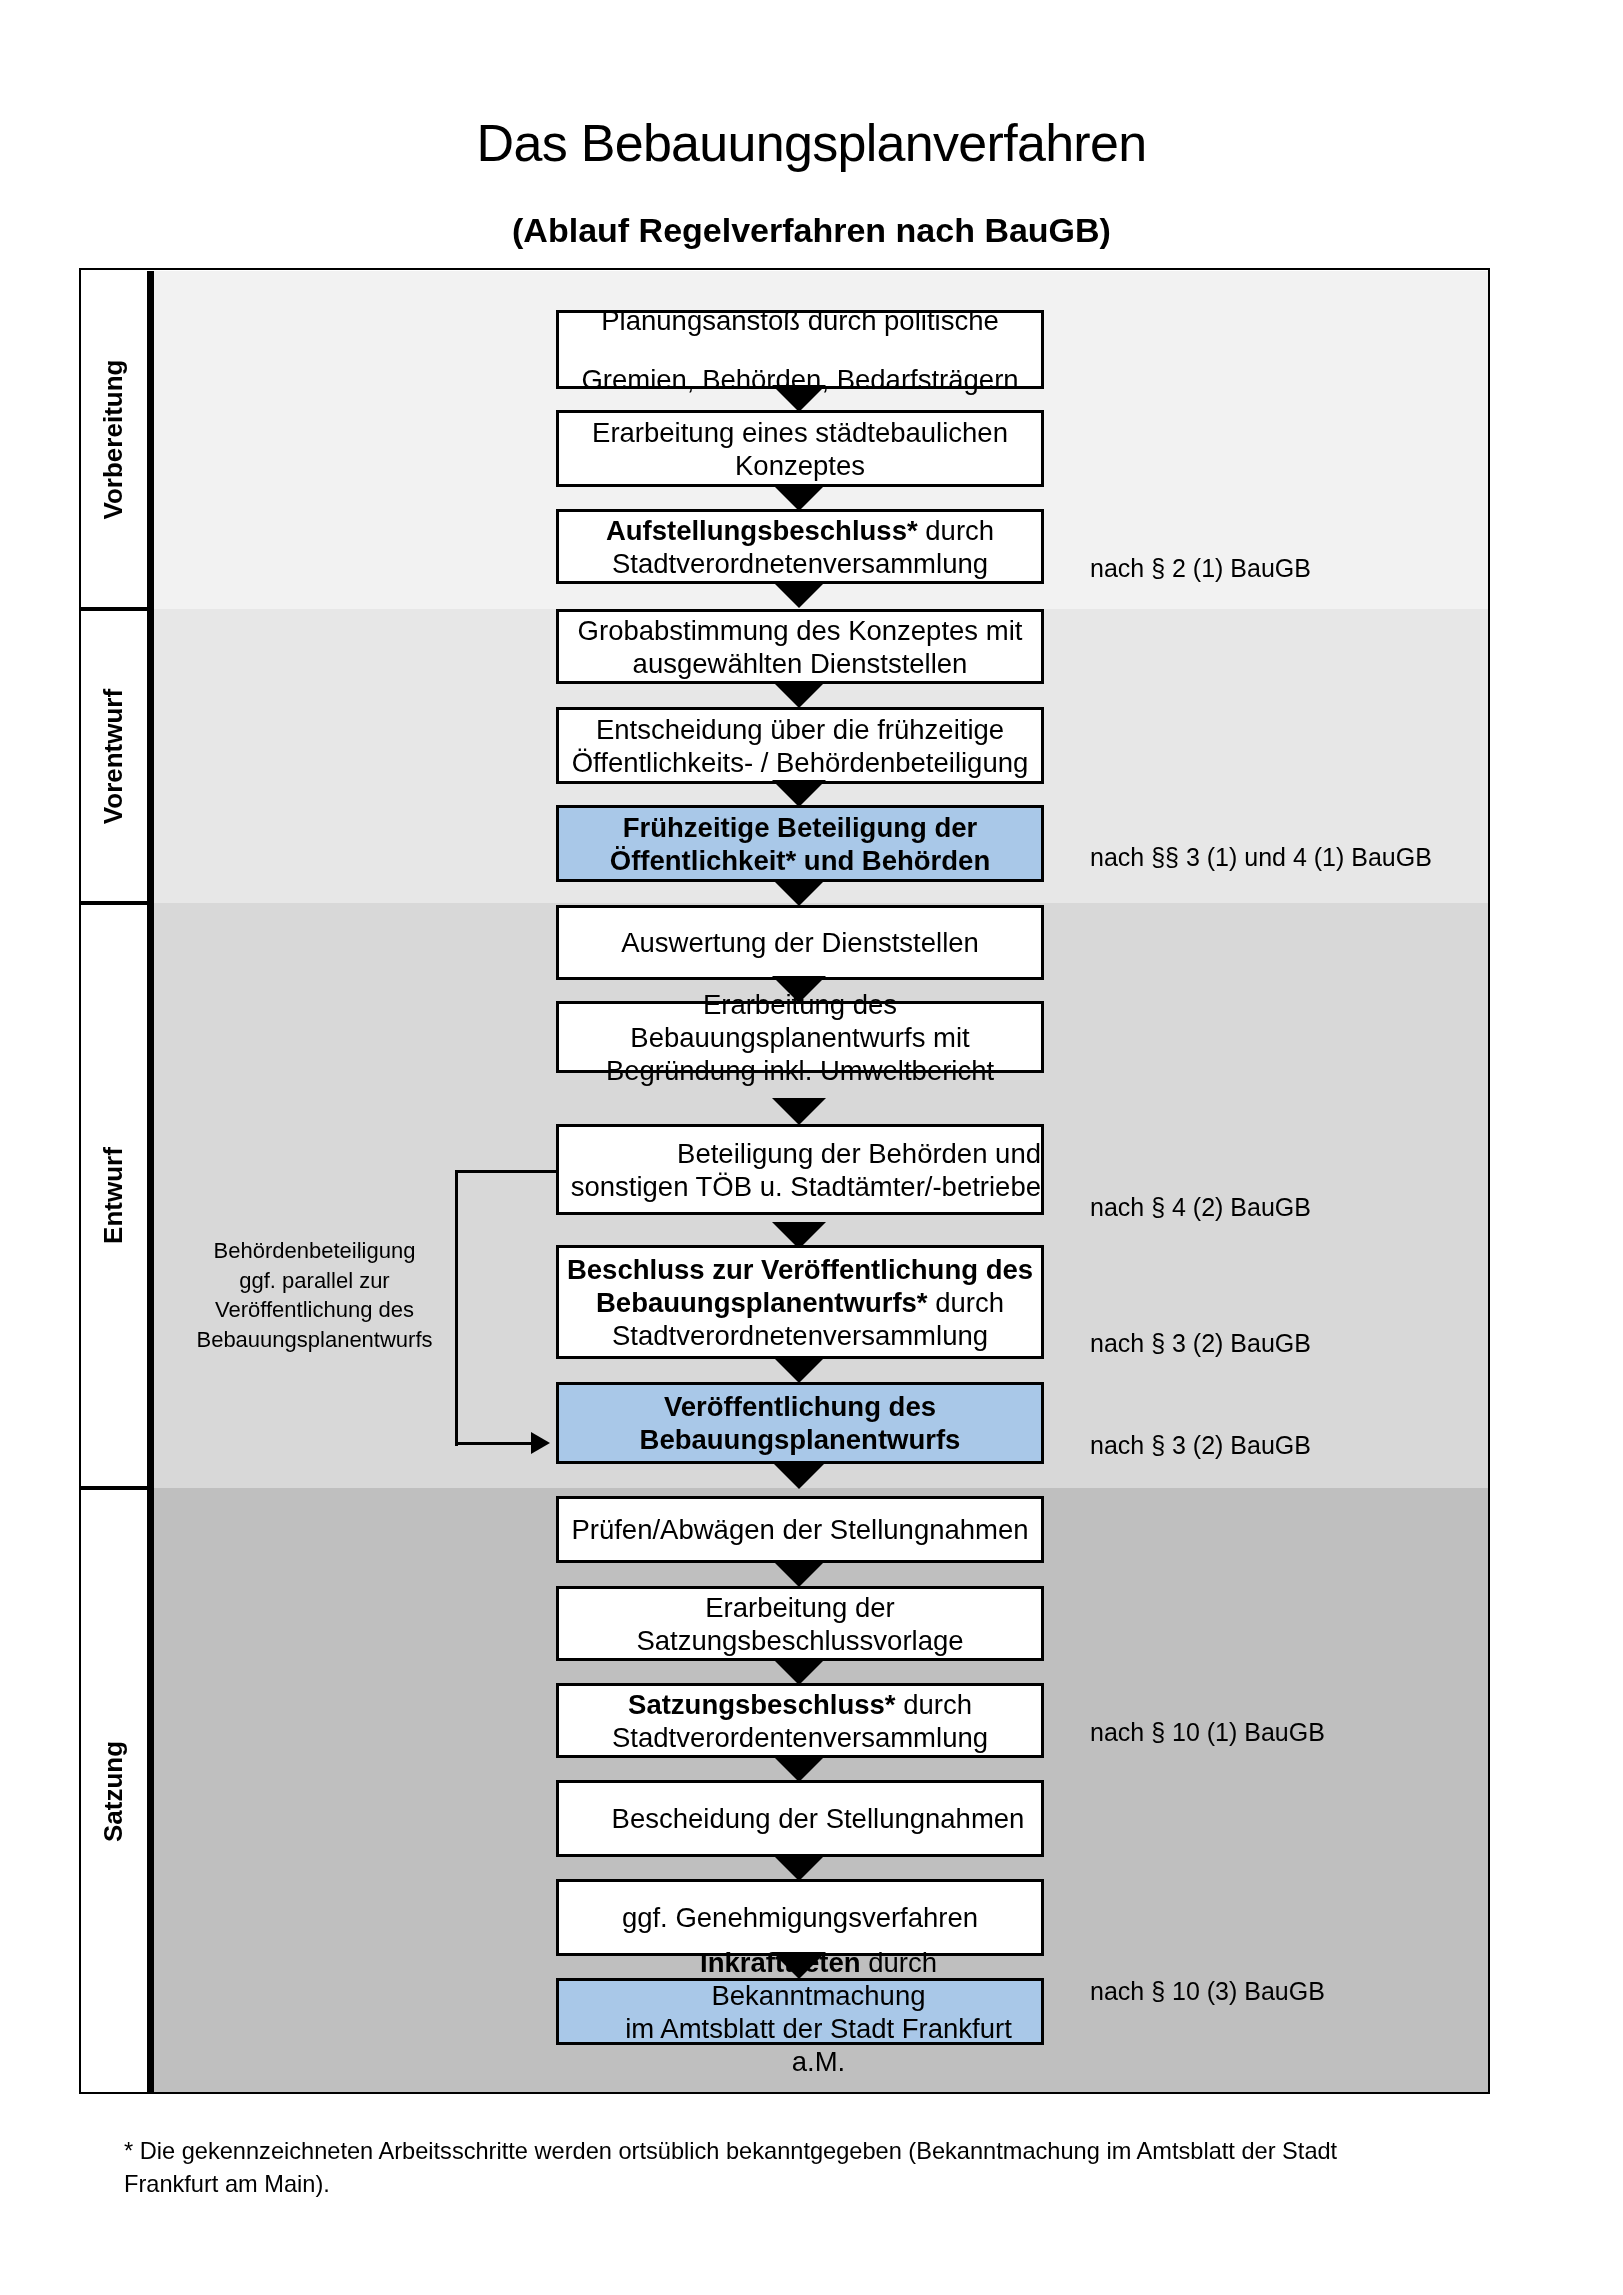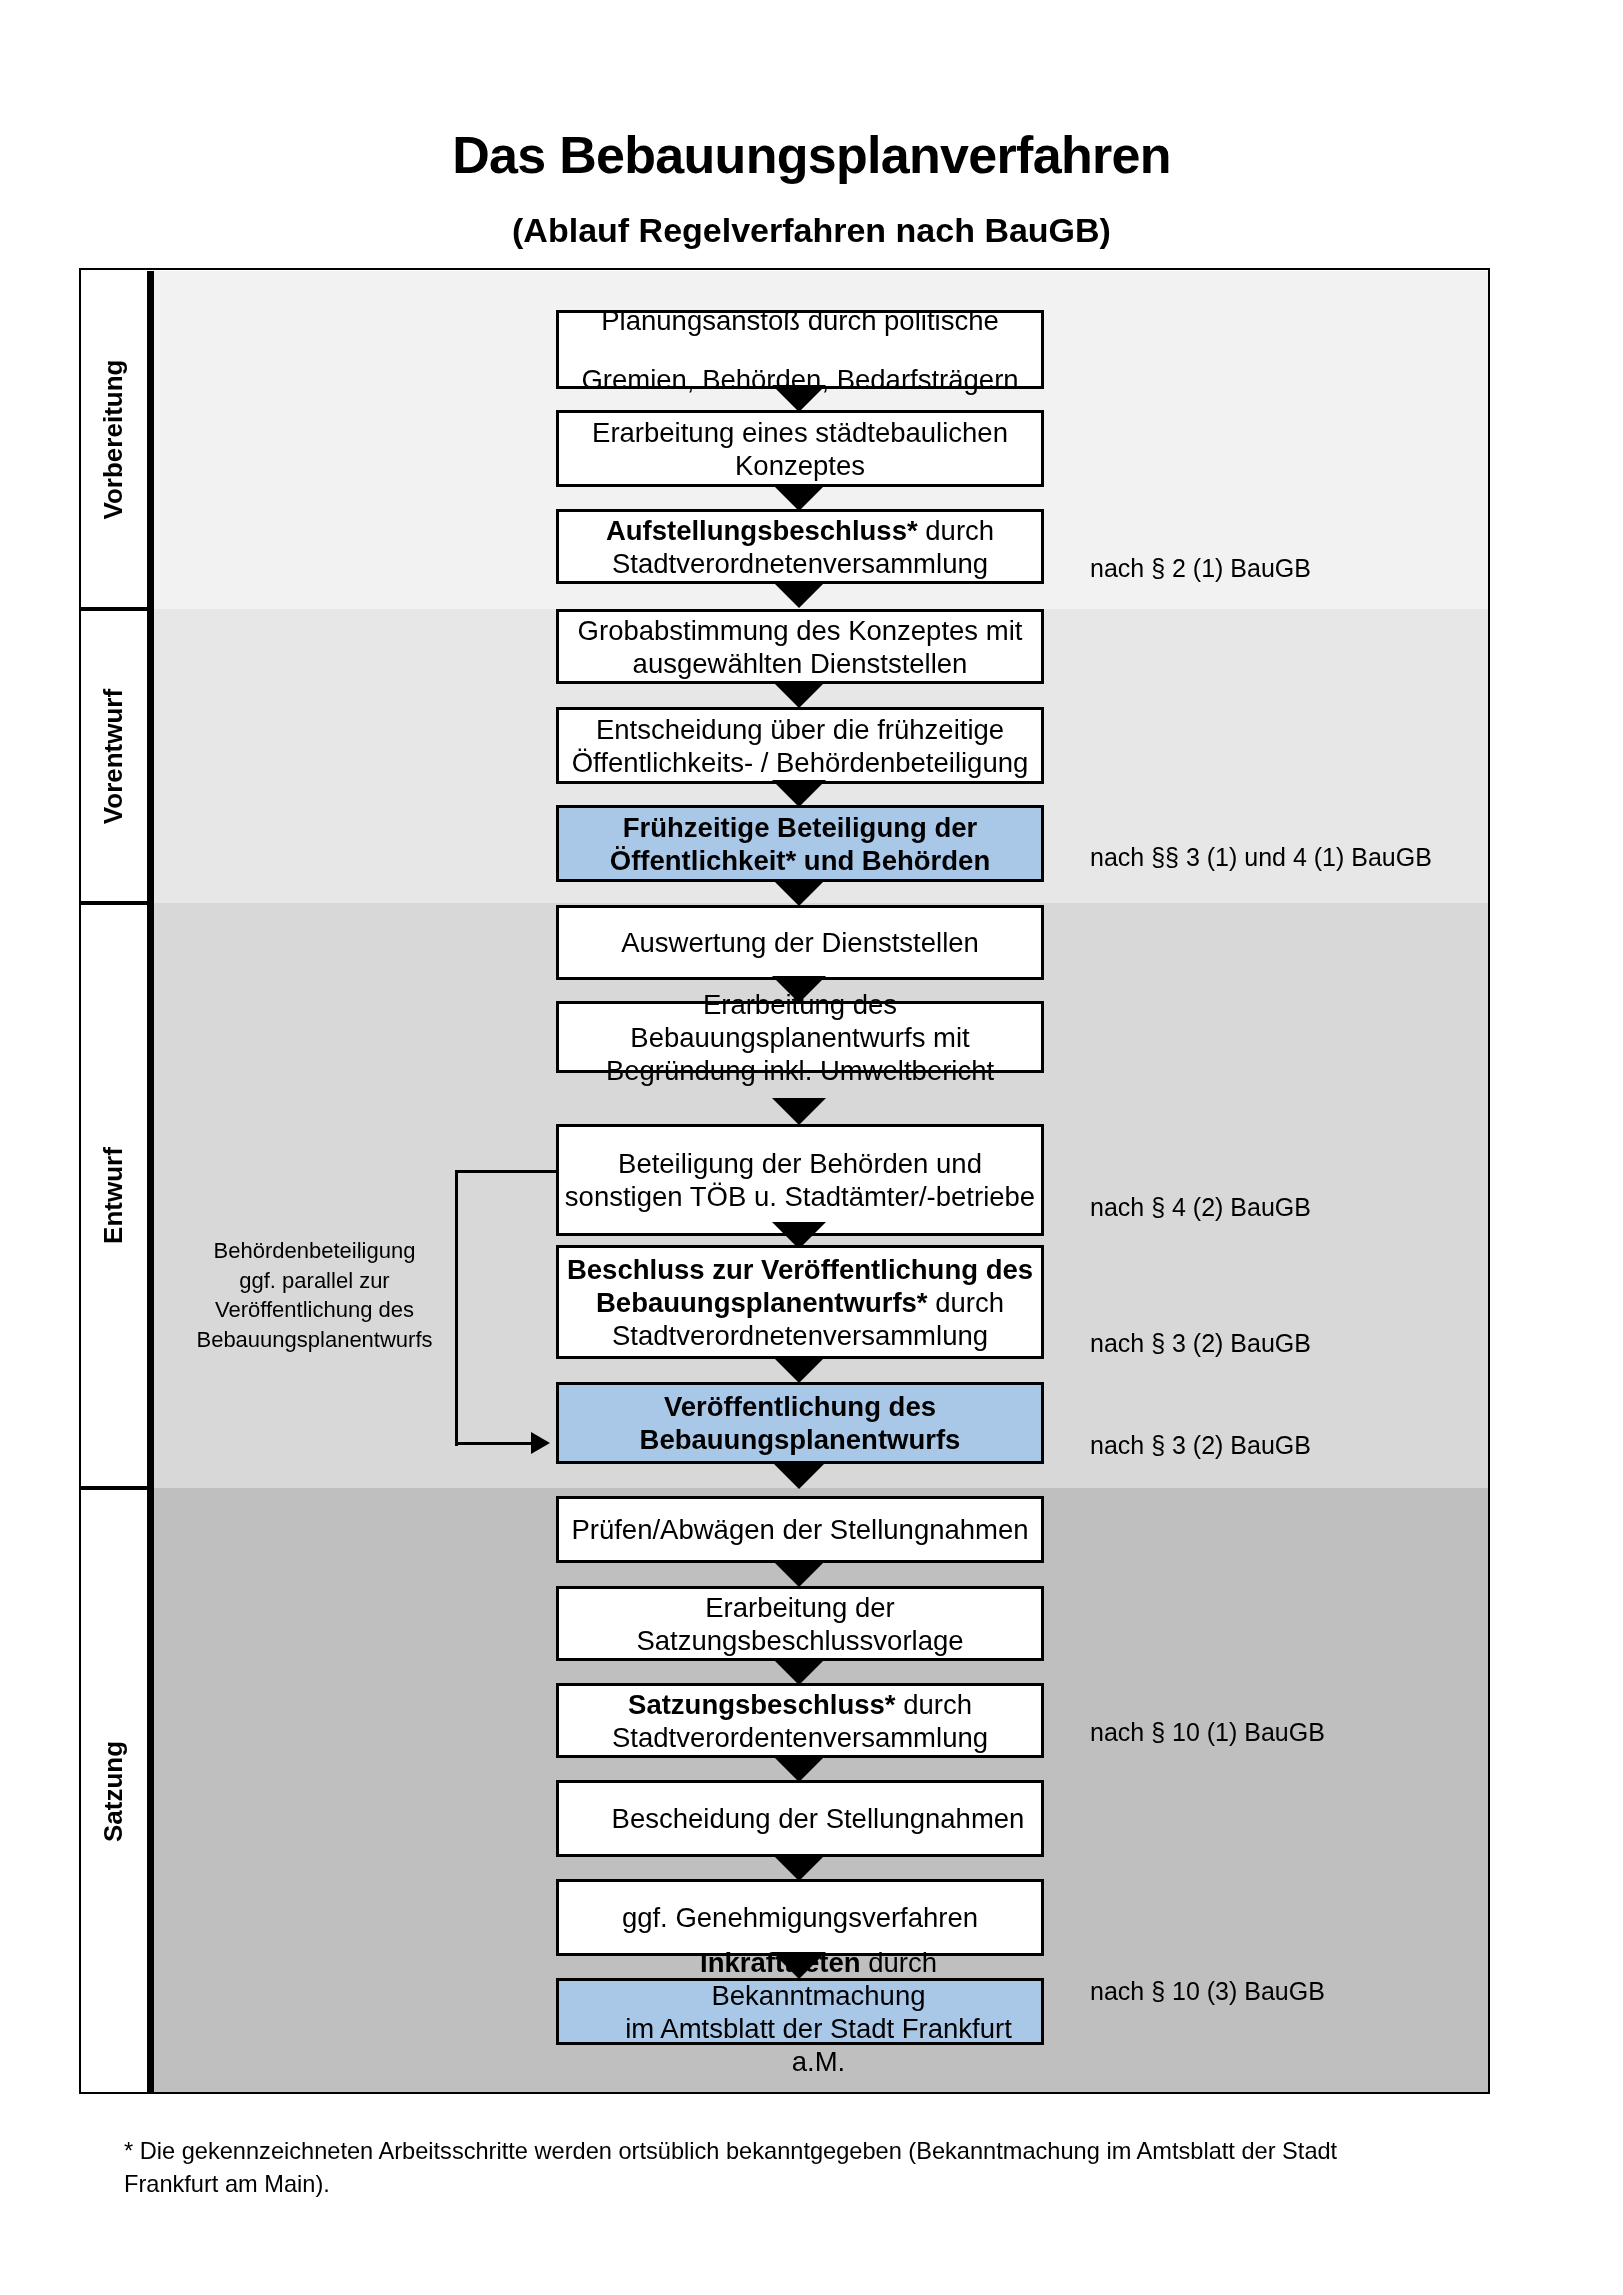--- a/index.html
+++ b/index.html
@@ -1,19 +1,19 @@
 <!DOCTYPE html>
 <html style="font-size:10.5px"><head>
 <meta charset="utf-8">
 <style>
   html,body{margin:0;padding:0;background:#ffffff;}
   .page{position:relative;width:1623px;height:2295px;background:#ffffff;
         font-family:"Liberation Sans", sans-serif;color:#000;}
   .title{position:absolute;top:113px;left:0;width:1623px;text-align:center;
-         font-size:52px;font-weight:bold;letter-spacing:-0.7px;margin-top:12px;}
+         font-size:52px;font-weight:normal;letter-spacing:-0.7px;}
   .subtitle{position:absolute;top:211px;left:0;width:1623px;text-align:center;
             font-size:34px;font-weight:bold;}
   .frame{position:absolute;left:79px;top:268px;width:1411px;height:1826px;
          border:2.6px solid #000;box-sizing:border-box;background:#ffffff;}
   .band{position:absolute;left:151px;width:1337px;}
   .band1{top:271px;height:338px;background:#f2f2f2;}
   .band2{top:609px;height:295px;background:#e7e7e7;}
   .band3{top:903px;height:585px;background:#d8d8d8;}
   .band4{top:1488px;height:604px;background:#bfbfbf;}
   .sidecell{position:absolute;left:81px;width:65px;background:#ffffff;
@@ -118,21 +118,21 @@
   </div>
   <div class="arrow" style="top:976px;"></div>
 
   <div class="box" style="top:1001px;height:72px;">
     <div>Erarbeitung des</div>
     <div>Bebauungsplanentwurfs mit</div>
     <div>Begründung inkl. Umweltbericht</div>
   </div>
   <div class="arrow" style="top:1098px;"></div>
 
-  <div class="box" style="top:1124px;height:112px;">
+  <div class="box" style="top:1124px;height:91px;align-items:flex-end;">
     <div>Beteiligung der Behörden und</div>
     <div>sonstigen TÖB u. Stadtämter/-betriebe</div>
   </div>
   <div class="arrow" style="top:1222px;"></div>
 
   <div class="box" style="top:1245px;height:114px;">
     <div class="b">Beschluss zur Veröffentlichung des</div>
     <div><span class="b">Bebauungsplanentwurfs*</span><span> durch</span></div>
     <div>Stadtverordnetenversammlung</div>
   </div>

